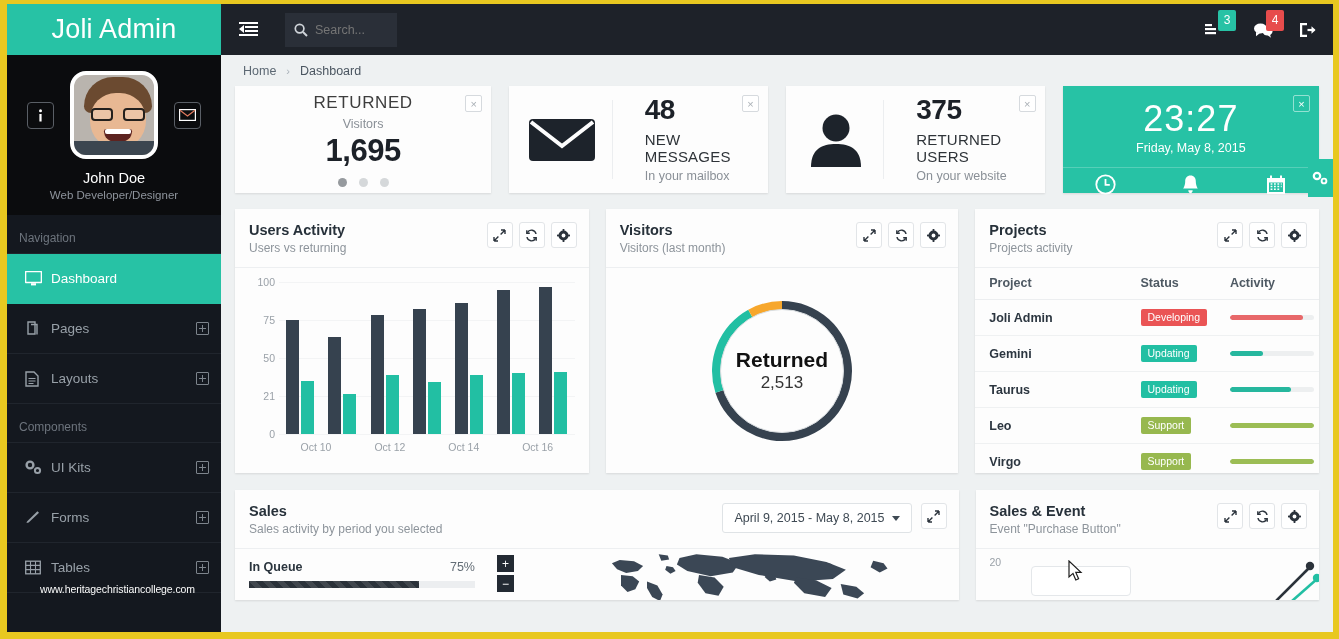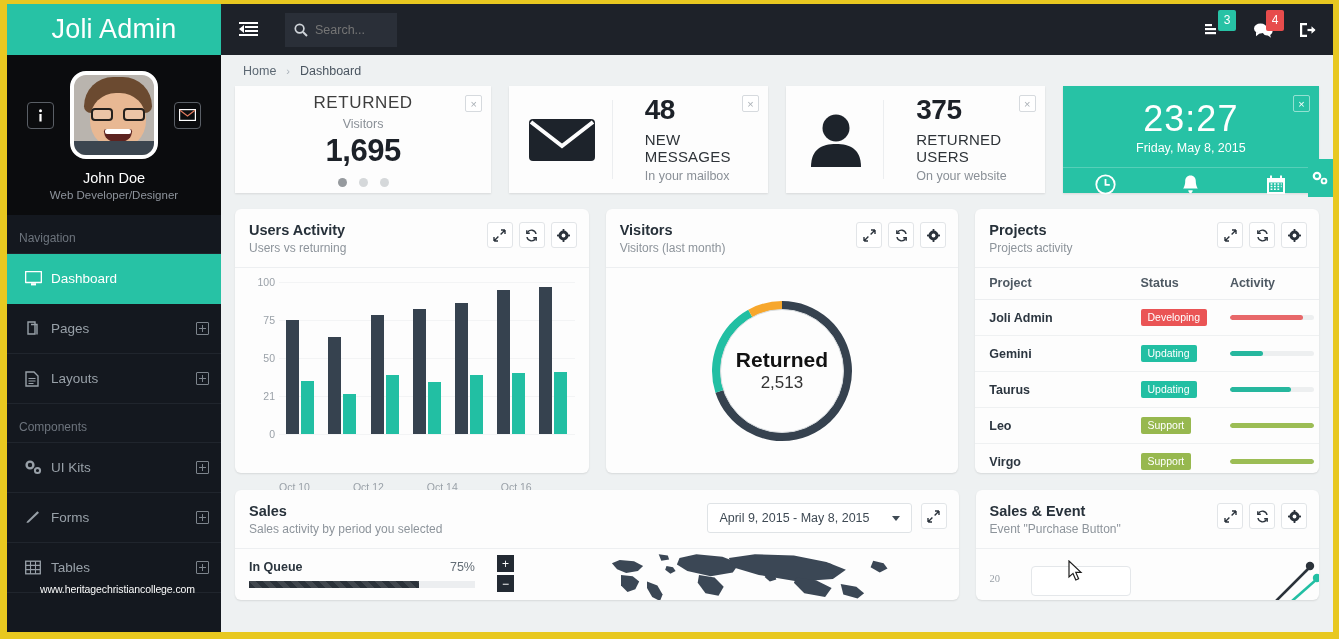--- a/index.html
+++ b/index.html
@@ -261,41 +261,41 @@
   .clockcard .date { text-align: center; font-size: 12.5px; margin-top: 1px; }
   .clockcard .icons {
     display: flex; margin-top: 12px; border-top: 1px solid rgba(255,255,255,.22);
   }
   .clockcard .icons div {
     flex: 1; display: flex; align-items: center; justify-content: center;
     height: 33px; cursor: pointer;
   }
 
   
-  .panel { background: #fdfdfd; box-shadow: 0 1px 2px rgba(0,0,0,.10); border-radius: 6px; }
+  .panel { background: #fdfdfd; box-shadow: 0 1px 2px rgba(0,0,0,.10); }
   .panel-head {
     display: flex; align-items: flex-start;
     padding: 13px 12px 12px 14px;
     border-bottom: 1px solid #edeff1;
     min-height: 58px;
   }
   .panel-head .tt { font-size: 14.5px; color: #27313a; font-weight: bold; }
   .panel-head .st { font-size: 12px; color: #8d949b; margin-top: 3px; }
   .head-actions { margin-left: auto; display: flex; gap: 6px; }
   .hbtn {
     width: 26px; height: 26px;
     border: 1px solid #e2e5e8; border-radius: 3px;
     background: #fff; cursor: pointer;
     display: flex; align-items: center; justify-content: center;
   }
   .daterange {
     margin-left: auto;
     height: 30px; padding: 0 11px;
     border: 1px solid #dfe3e6; border-radius: 3px; background: #fff;
-    display: flex; align-items: center; gap: 22px;
+    display: flex; align-items: center; gap: 7px;
     font-size: 12.5px; color: #3f4a54; cursor: pointer; text-align: center;
   }
   .caret { width:0;height:0;border-left:4px solid transparent;border-right:4px solid transparent;border-top:5px solid #3f4a54; }
 
   .mid { margin-top: 16px; gap: 17px; }
   .p-users { width: 358px; height: 264px; }
   .p-visitors { width: 357px; height: 264px; }
   .p-projects { width: 348px; height: 264px; }
 
   
@@ -313,21 +313,21 @@
     display: flex; align-items: flex-end; justify-content: space-around;
   }
   .grp { display: flex; align-items: flex-end; gap: 2px; height: 100%; }
   .bar { width: 13px; display:block; }
   .bar.dark { background: #36424f; }
   .bar.teal { background: #22bfa3; }
   .xlabels {
     position: absolute; left: 44px; right: 14px; top: 173px;
     display: flex; font-size: 10.5px; color: #9aa1a8;
   }
-  .xlabels span { flex: 1; text-align: left; margin-top: 40px; }
+  .xlabels span { flex: 1; text-align: center; }
 
   
   .donutwrap { height: 205px; display: flex; align-items: center; justify-content: center; position: relative; }
   .donut { position: relative; width: 176px; height: 176px; }
   .donut .inner-ring {
     position: absolute; left: 26px; top: 26px; width: 124px; height: 124px;
     border-radius: 50%; border: 1px solid #d9dde0; background: #fdfdfd;
   }
   .donut .ctr {
     position: absolute; left: 0; top: 0; width: 176px; height: 176px;
@@ -376,21 +376,21 @@
   .mapzone { flex: 1; position: relative; }
   .zoomctl { position: absolute; left: 8px; top: 6px; }
   .zoomctl div {
     width: 17px; height: 17px; background: #232a33; color: #fff;
     display: flex; align-items: center; justify-content: center;
     font-size: 12px; margin-bottom: 3px; cursor: pointer;
   }
   .worldmap { position: absolute; left: 32px; top: 0; }
 
   .event-body { position: relative; height: 52px; }
-  .event-y { position: absolute; left: 14px; top: 24px; font-size: 10.5px; color: #9aa1a8; font-family: Liberation Serif, serif; }
+  .event-y { position: absolute; left: 14px; top: 7px; font-size: 10.5px; color: #9aa1a8; }
   .cursor-arrow { position: absolute; left: 92px; top: 11px; z-index: 6; }
   .tooltipbox {
     position: absolute; left: 55px; top: 17px;
     width: 100px; height: 30px;
     border: 1px solid #e4e7ea; border-radius: 4px; background: #fff;
   }
 
   
   .gear-tab {
     position: absolute; right: 0; top: 155px;

